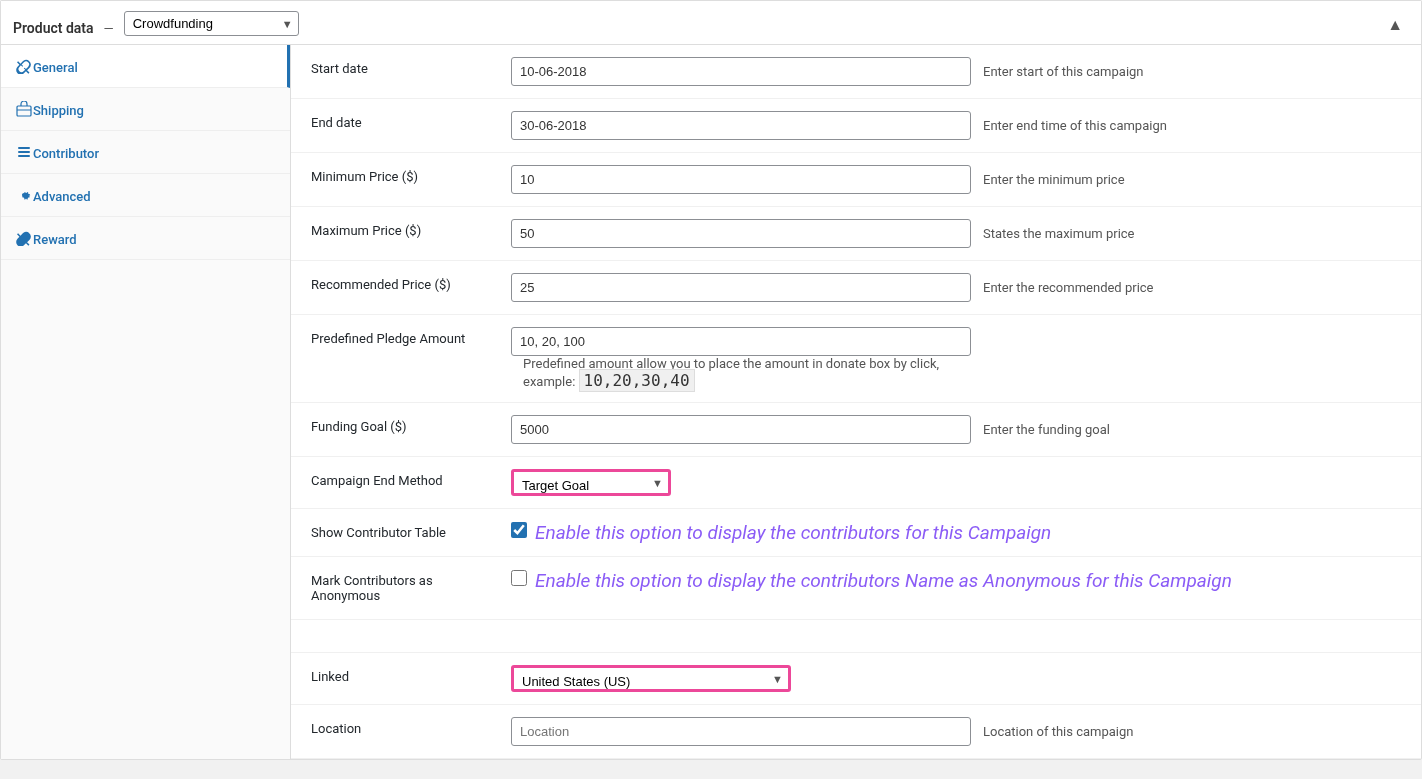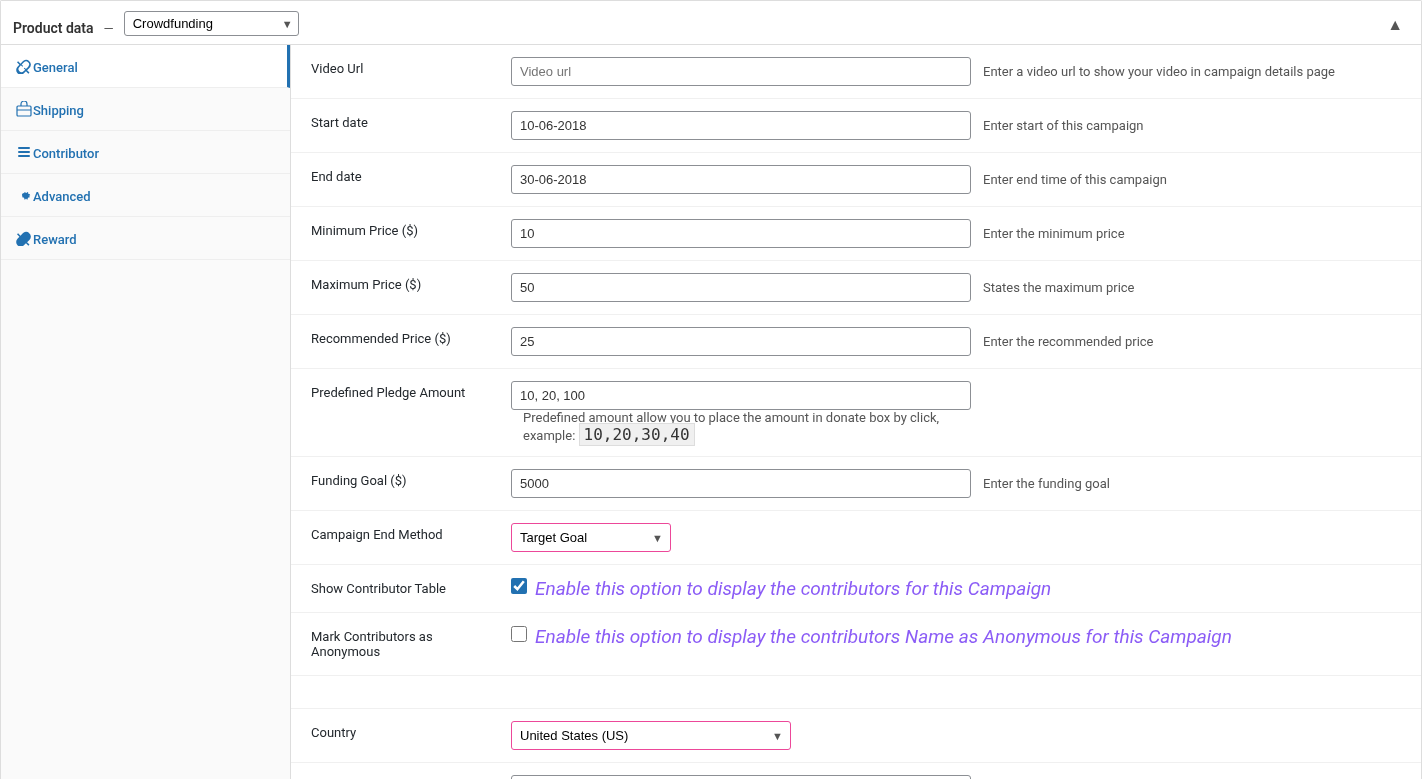--- a/index.html
+++ b/index.html
@@ -32,21 +32,21 @@
     .form-table tr { border-bottom: 1px solid #f0f0f0; }
     .form-table th { width: 210px; padding: 16px 20px 16px 20px; font-weight: 400; text-align: left; vertical-align: top; color: #23282d; font-size: 13px; }
     .form-table td { padding: 12px 20px 12px 10px; vertical-align: top; }
 
     .field-input { width: 460px; padding: 6px 8px; border: 1px solid #8c8f94; border-radius: 3px; font-size: 13px; color: #333; background: #fff; }
     .field-hint { color: #555; font-size: 13px; margin-left: 12px; display: inline-block; }
 
     .field-row { display: flex; align-items: center; flex-wrap: wrap; }
 
     .select-field-wrapper { position: relative; display: inline-flex; align-items: center; }
-    .select-field { appearance: none; -webkit-appearance: none; border: 1px solid #ec4899; border-radius: 3px; padding: 6px 28px 6px 8px; font-size: 13px; background: #fff; cursor: pointer; min-width: 160px; }
+    .select-field { appearance: none; -webkit-appearance: none; border: 3px solid #ec4899; border-radius: 3px; padding: 6px 28px 0 8px; font-size: 13px; background: #fff; cursor: pointer; min-width: 160px; }
     .select-arrow2 { position: absolute; right: 8px; top: 50%; transform: translateY(-50%); pointer-events: none; color: #555; font-size: 11px; }
 
     .checkbox-row { display: flex; align-items: flex-start; gap: 8px; }
     .checkbox-label { font-size: 19px; color: #8b5cf6; font-style: italic; }
     .field-checkbox { width: 16px; height: 16px; margin-top: 1px; cursor: pointer; flex-shrink: 0; accent-color: #2271b1; }
 
     .predefined-hint { font-size: 13px; color: #555; }
     .predefined-hint code { background: #f0f0f0; border: 1px solid #ddd; padding: 1px 4px; font-family: monospace; font-size: 16px; color: #333; }
 
     .td-with-hint { display: flex; flex-direction: column; gap: 4px; }
@@ -129,29 +129,20 @@
         </span>
         <span class="sidebar-label">Reward</span>
       </div>
 
     </div>
 
     <div class="main-content">
       <table class="form-table">
         <tbody>
 
-          <tr>
-            <th><label>Video Url</label></th>
-            <td>
-              <div class="field-row">
-                <input type="text" class="field-input" placeholder="Video url" style="">
-                <span class="field-hint">Enter a video url to show your video in campaign details page</span>
-              </div>
-            </td>
-          </tr>
 
           <tr>
             <th><label>Start date</label></th>
             <td>
               <div class="field-row">
                 <input type="text" class="field-input" value="10-06-2018" style="">
                 <span class="field-hint">Enter start of this campaign</span>
               </div>
             </td>
           </tr>
@@ -255,21 +246,21 @@
               </div>
             </td>
           </tr>
 
           <tr style="height:10px;">
               <th></th>
               <td></td>
             </tr>
 
           <tr>
-            <th><label>Country</label></th>
+            <th><label>Linked</label></th>
             <td>
               <div class="select-field-wrapper">
                 <select class="select-field country-select">
                   <option>United States (US)</option>
                   <option>United Kingdom (UK)</option>
                   <option>Canada</option>
                   <option>Australia</option>
                 </select>
                 <span class="select-arrow2">▼</span>
               </div>

